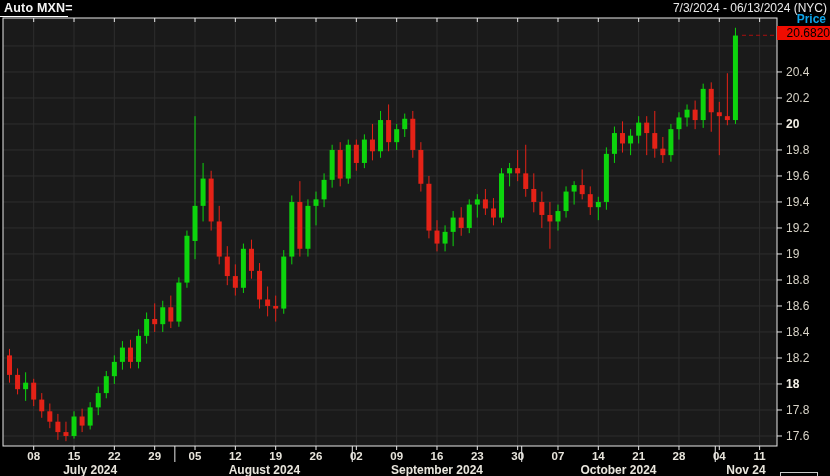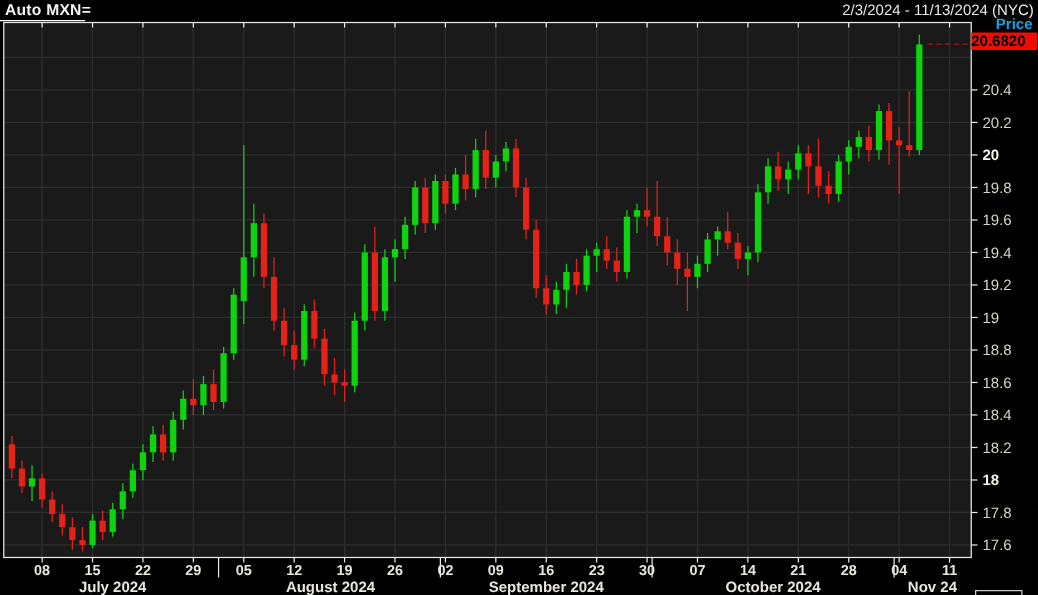--- a/index.html
+++ b/index.html
@@ -4,34 +4,34 @@
 <style>
   html,body{margin:0;padding:0;background:#000;}
   .screen{position:relative;width:830px;height:476px;background:#000;overflow:hidden;
           font-family:"Liberation Sans",sans-serif;}
   .titlebar-title{position:absolute;top:1px;left:4px;font-size:12.5px;font-weight:bold;color:#f4f4f4;letter-spacing:.2px;}
   .title-underline{position:absolute;top:16px;left:0;width:68px;height:1px;background:#ffffff;}
   .titlebar-range{position:absolute;top:1px;right:3px;font-size:12px;color:#e9e9e9;}
   .price-axis-title{position:absolute;top:12px;left:777px;width:49px;text-align:right;
           font-size:12px;font-weight:bold;color:#0ea5e9;z-index:3;}
   .price-badge{position:absolute;top:26px;left:777px;width:53px;height:14px;background:#f00c00;
-          color:#000;font-size:12px;font-weight:bold;text-align:left;line-height:14px;z-index:3;}
+          color:#000;font-size:12px;font-weight:normal;text-align:right;line-height:14px;z-index:3;}
   .auto-btn{position:absolute;top:472px;left:780px;width:38px;height:15px;background:#000;
           border:1px solid #c9c9c9;color:#f2f2f2;font-family:"Liberation Sans",sans-serif;
           font-size:15px;font-weight:bold;line-height:12px;padding:14px;z-index:3;cursor:pointer;}
   svg.chart{position:absolute;top:0;left:0;z-index:1;}
   text{font-family:"Liberation Sans",sans-serif;}
 </style>
 </head>
 <body>
 
 <div class="screen">
   <span class="titlebar-title">Auto MXN=</span>
   <div class="title-underline"></div>
-  <span class="titlebar-range">2/3/2024 - 11/13/2024 (NYC)</span>
+  <span class="titlebar-range">7/3/2024 - 06/13/2024 (NYC)</span>
 
   <svg id="chartSvg" class="chart" width="830" height="476" viewBox="0 0 830 476">
       <rect x="3" y="18" width="774" height="428" fill="#1a1a1a"></rect>
       <g>
         <line x1="3" x2="777" y1="435.9890643985417" y2="435.9890643985417" stroke="#2e2e2e" stroke-width="1"></line>
         <line x1="3" x2="777" y1="409.98663426488446" y2="409.98663426488446" stroke="#2e2e2e" stroke-width="1"></line>
         <line x1="3" x2="777" y1="383.9842041312272" y2="383.9842041312272" stroke="#2e2e2e" stroke-width="1"></line>
         <line x1="3" x2="777" y1="357.98177399757" y2="357.98177399757" stroke="#2e2e2e" stroke-width="1"></line>
         <line x1="3" x2="777" y1="331.97934386391273" y2="331.97934386391273" stroke="#2e2e2e" stroke-width="1"></line>
         <line x1="3" x2="777" y1="305.97691373025503" y2="305.97691373025503" stroke="#2e2e2e" stroke-width="1"></line>

